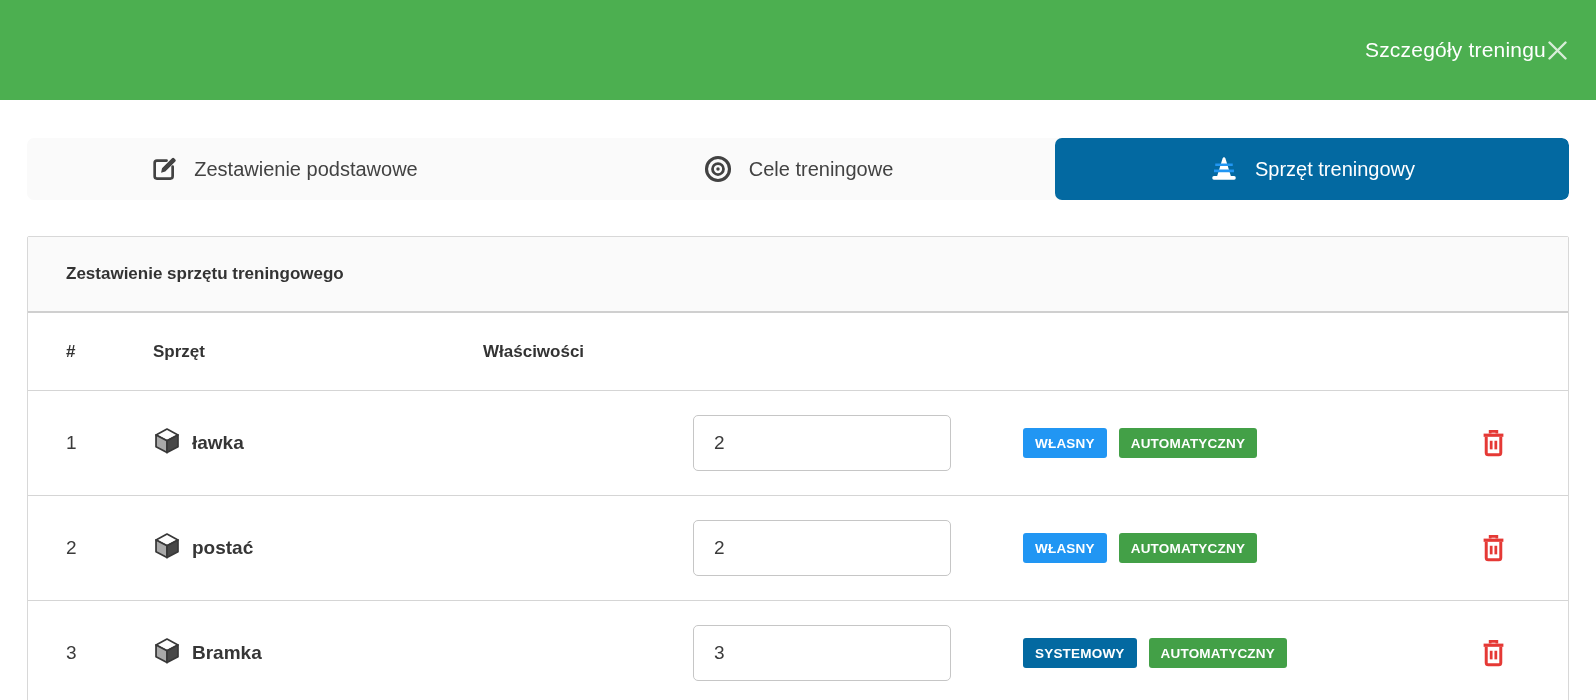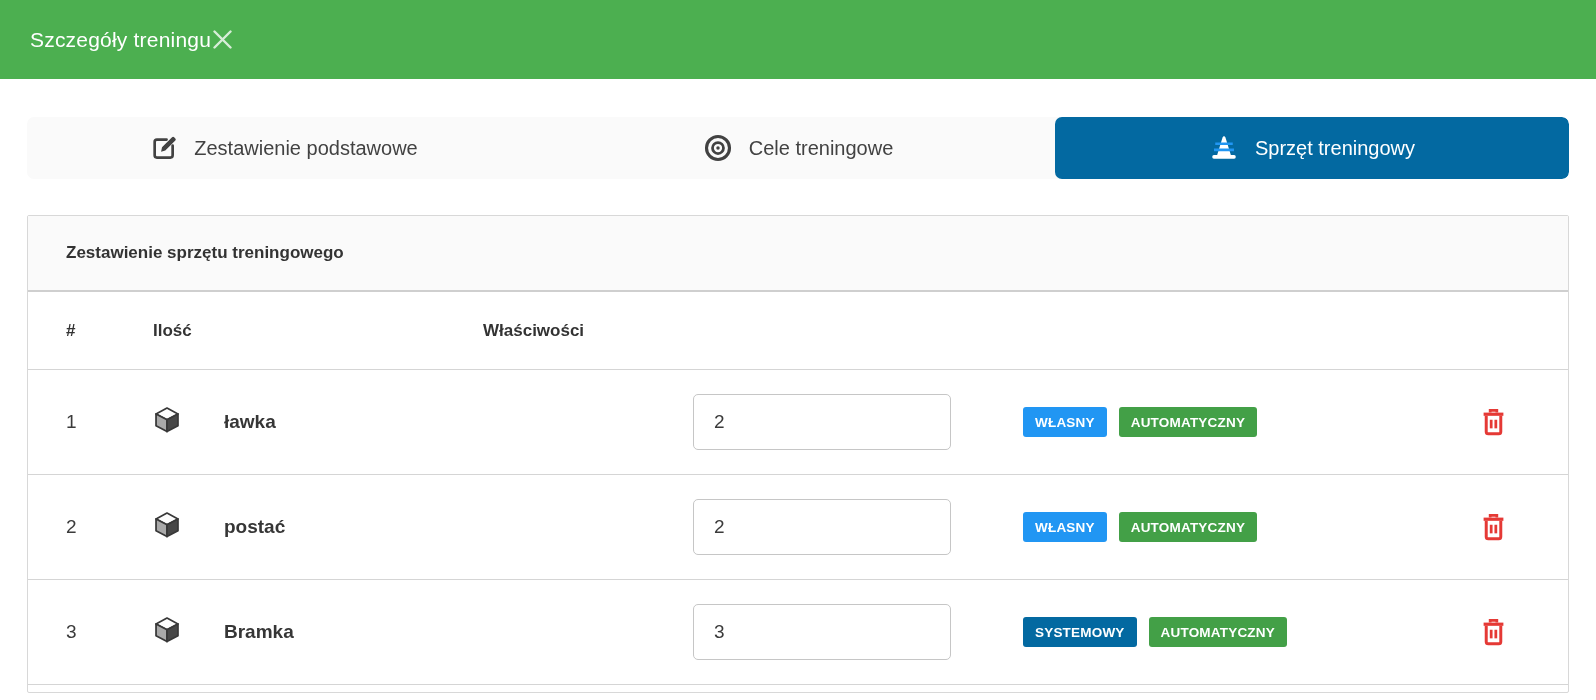--- a/index.html
+++ b/index.html
@@ -1,21 +1,21 @@
 <!DOCTYPE html>
 <html><head>
 <meta charset="utf-8">
 <style>
   * { box-sizing: border-box; margin: 0; padding: 0; }
   html, body { width: 1596px; height: 700px; overflow: hidden; background: #fff;
     font-family: "Liberation Sans", sans-serif; color: #3b3b3b; }
 
   
-  .modal-header { height: 79px; background: #4CAF50; display: flex;
-    align-items: center; justify-content: flex-start; padding: 0 28px 0 30px; }
+  .modal-header { height: 100px; background: #4CAF50; display: flex;
+    align-items: center; justify-content: flex-end; padding: 0 28px 0 30px; }
   .modal-title { color: #fff; font-size: 21px; font-weight: 400; letter-spacing: .2px; }
   .close-btn { width: 22px; height: 22px; cursor: pointer; display: flex;
     align-items: center; justify-content: center; background: transparent; border: none; }
 
   
   .content { margin: 0 27px; }
 
   
   .tabs { margin-top: 38px; height: 62px; display: flex; background: #fafafa;
     border-radius: 7px; overflow: hidden; }
@@ -35,21 +35,21 @@
   .thead { height: 78px; display: flex; align-items: center;
     border-bottom: 1px solid #d5d5d5; font-weight: 700; font-size: 17px; color: #333; }
   .trow { height: 105px; display: flex; align-items: center;
     border-bottom: 1px solid #d5d5d5; font-size: 19px; }
   .col-idx  { width: 98px;  padding-left: 38px; }
   .col-name { width: 540px; padding-left: 27px; display: flex; align-items: center; gap: 11px; }
   .col-qty  { width: 330px; padding-left: 27px; }
   .col-prop { width: 390px; padding-left: 27px; display: flex; align-items: center; gap: 12px; }
   .col-act  { flex: 1; display: flex; justify-content: flex-end; padding-right: 60px; }
 
-  .item-name { font-weight: 700; color: #363636; margin-left: 32px; }
+  .item-name { font-weight: 700; color: #363636; }
   .qty-input { width: 258px; height: 56px; border: 1px solid #c6c6c6; border-radius: 5px;
     padding: 0 0 0 20px; font-size: 19px; color: #3b3b3b;
     font-family: "Liberation Sans", sans-serif; outline: none; background: #fff; }
 
   .badge { display: inline-flex; align-items: center; height: 30px; padding: 0 12px;
     border-radius: 3px; color: #fff; font-size: 13.5px; font-weight: 700;
     letter-spacing: .2px; white-space: nowrap; }
 
   .trash-btn { background: none; border: none; cursor: pointer; display: flex;
     align-items: center; padding: 0; }
@@ -104,21 +104,21 @@
     </div>
 
   </div>
 
   <div class="panel">
 
     <div class="panel-header">Zestawienie sprzętu treningowego</div>
 
     <div class="thead">
       <div class="col-idx">#</div>
-      <div class="col-qty">Ilość</div>
+      <div class="col-qty">Sprzęt</div>
       <div class="col-prop">Właściwości</div>
       <div class="col-act"></div>
     </div>
 
     <div class="trow">
       <div class="col-idx">1</div>
       <div class="col-name">
         <span>
           <svg width="28" height="28" viewBox="0 0 24 24">
             <path d="M12 1.8 21.4 6.8 12 11.8 2.6 6.8Z" fill="#fdfdfd" stroke="#383838" stroke-width="1.5" stroke-linejoin="round"></path>

